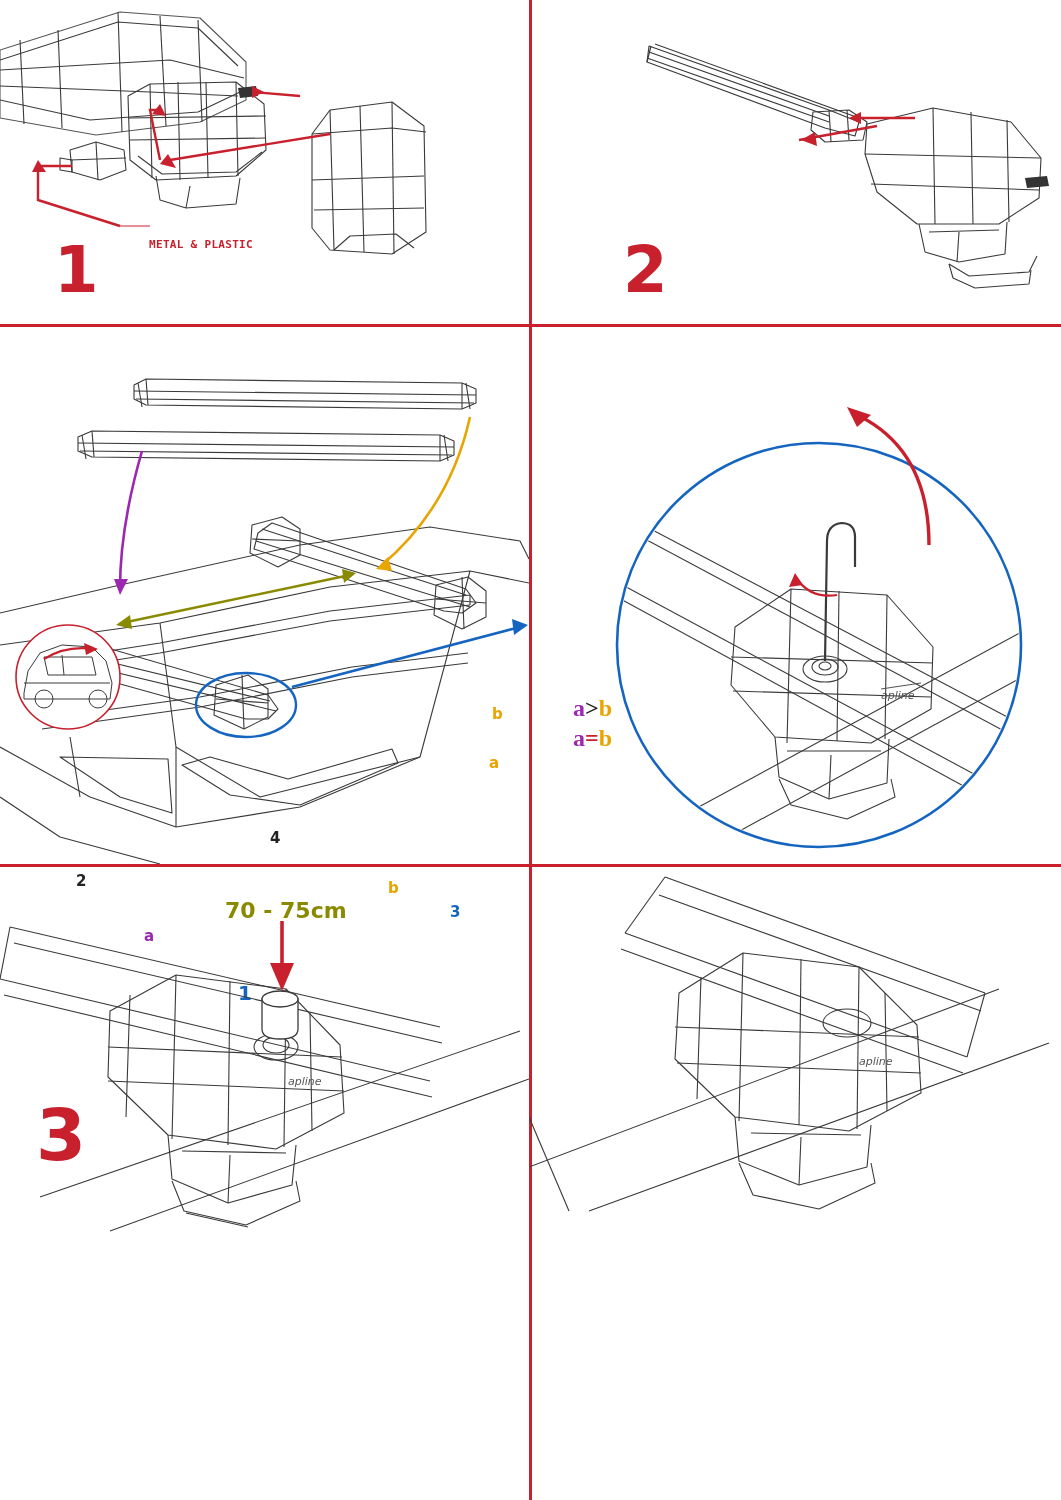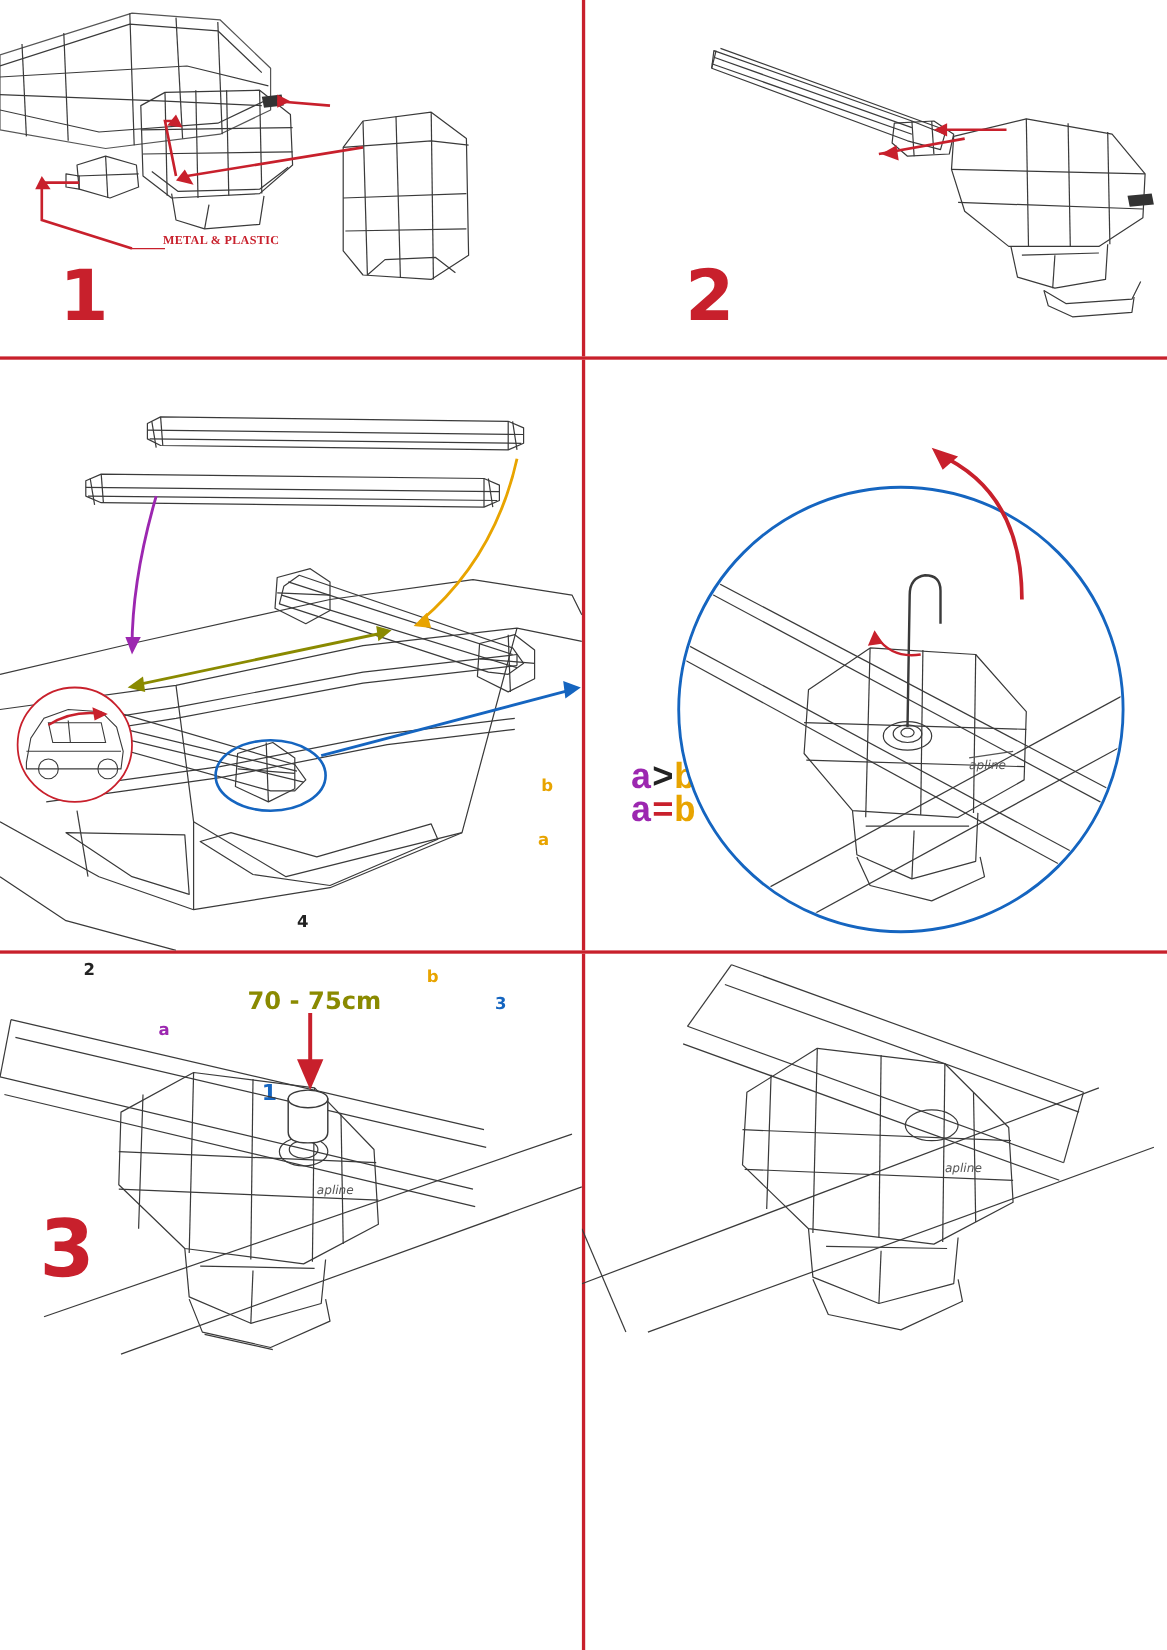--- a/index.html
+++ b/index.html
@@ -21,22 +21,22 @@
   .label-metal{
     position:absolute;color:#c8202c;font-family:"DejaVu Sans Mono", monospace;
     font-size:11px;font-weight:700;letter-spacing:0.3px;text-align:center;
   }
   .veh-list{
     position:absolute;color:#1b2a6b;font-family:"DejaVu Sans Mono", monospace;
     font-size:10px;font-weight:700;line-height:11px;text-align:right;
     letter-spacing:0.2px;
   }
   .ab-eq{
-    position:absolute;font-family:Liberation Mono, monospace;font-weight:700;
-    font-size:33px;line-height:30px;
+    position:absolute;font-family:Liberation Serif, serif;font-weight:700;
+    font-size:24px;line-height:30px;
   }
   .ab-eq .a{color:#9c27b0;}
   .ab-eq .gt{color:#222;}
   .ab-eq .b{color:#e8a400;}
   .ab-eq .eq{color:#c8202c;}
   .dim-text{
     position:absolute;color:#8a8a00;font-family:"DejaVu Sans", sans-serif;
     font-weight:700;font-size:22px;
   }
   .tiny-letter{position:absolute;font-family:"DejaVu Sans", sans-serif;font-weight:700;font-size:15px;}
@@ -117,21 +117,21 @@
         <path d="M252 86 L264 92 L252 98 Z"></path>
         <path d="M168 154 L160 164 L176 168 Z"></path>
         <path d="M160 104 L152 114 L166 116 Z"></path>
         <path d="M38 160 L32 172 L46 172 Z"></path>
       </g>
 
       <g stroke="#c8202c" stroke-width="1" fill="none">
         <path d="M120 226 L150 226"></path>
       </g>
     </svg>
-    <div class="label-metal" style="left:136px;top:213px;width:130px;font-family:Liberation Serif, serif;">METAL &amp; PLASTIC</div>
+    <div class="label-metal" style="left:136px;top:238px;width:130px;">METAL &amp; PLASTIC</div>
     <div class="stepnum" style="left:54px;top:238px;">1</div>
   </div>
 
   <div class="panel" style="left:529px;top:0;width:532px;height:324px;">
     <svg width="532" height="324" viewBox="0 0 532 324">
       <g fill="none" stroke="#3a3a3a" stroke-width="1.1" stroke-linejoin="round">
 
         <path d="M120 46 L300 110 L330 122 L326 136 L296 128 L118 62 Z"></path>
         <path d="M120 52 L300 116"></path>
         <path d="M118 58 L300 122"></path>

